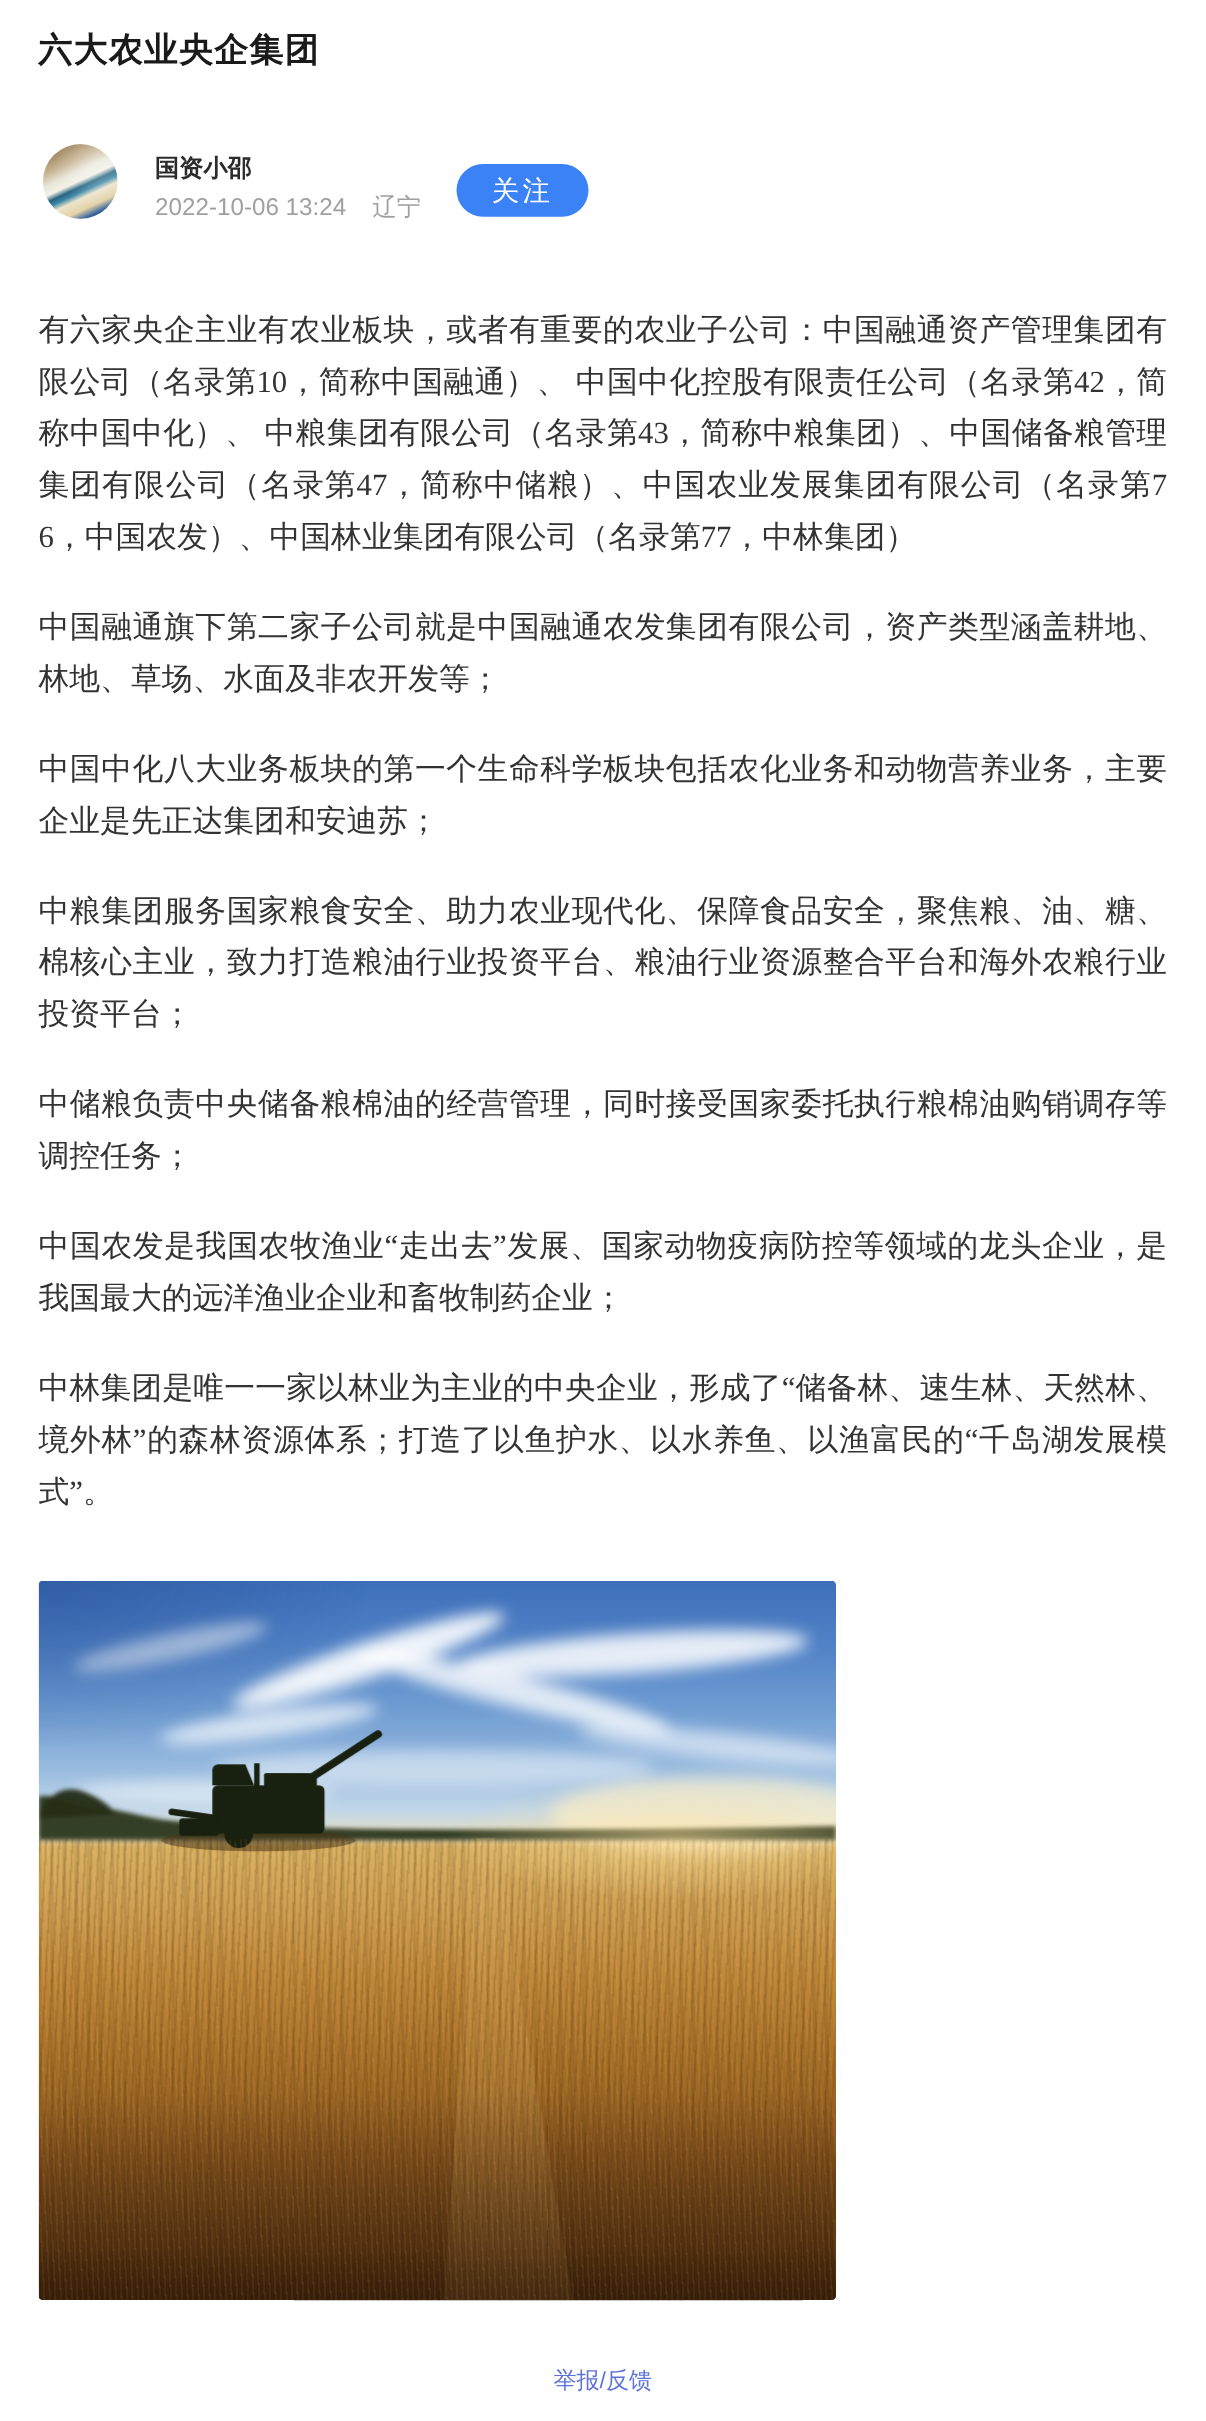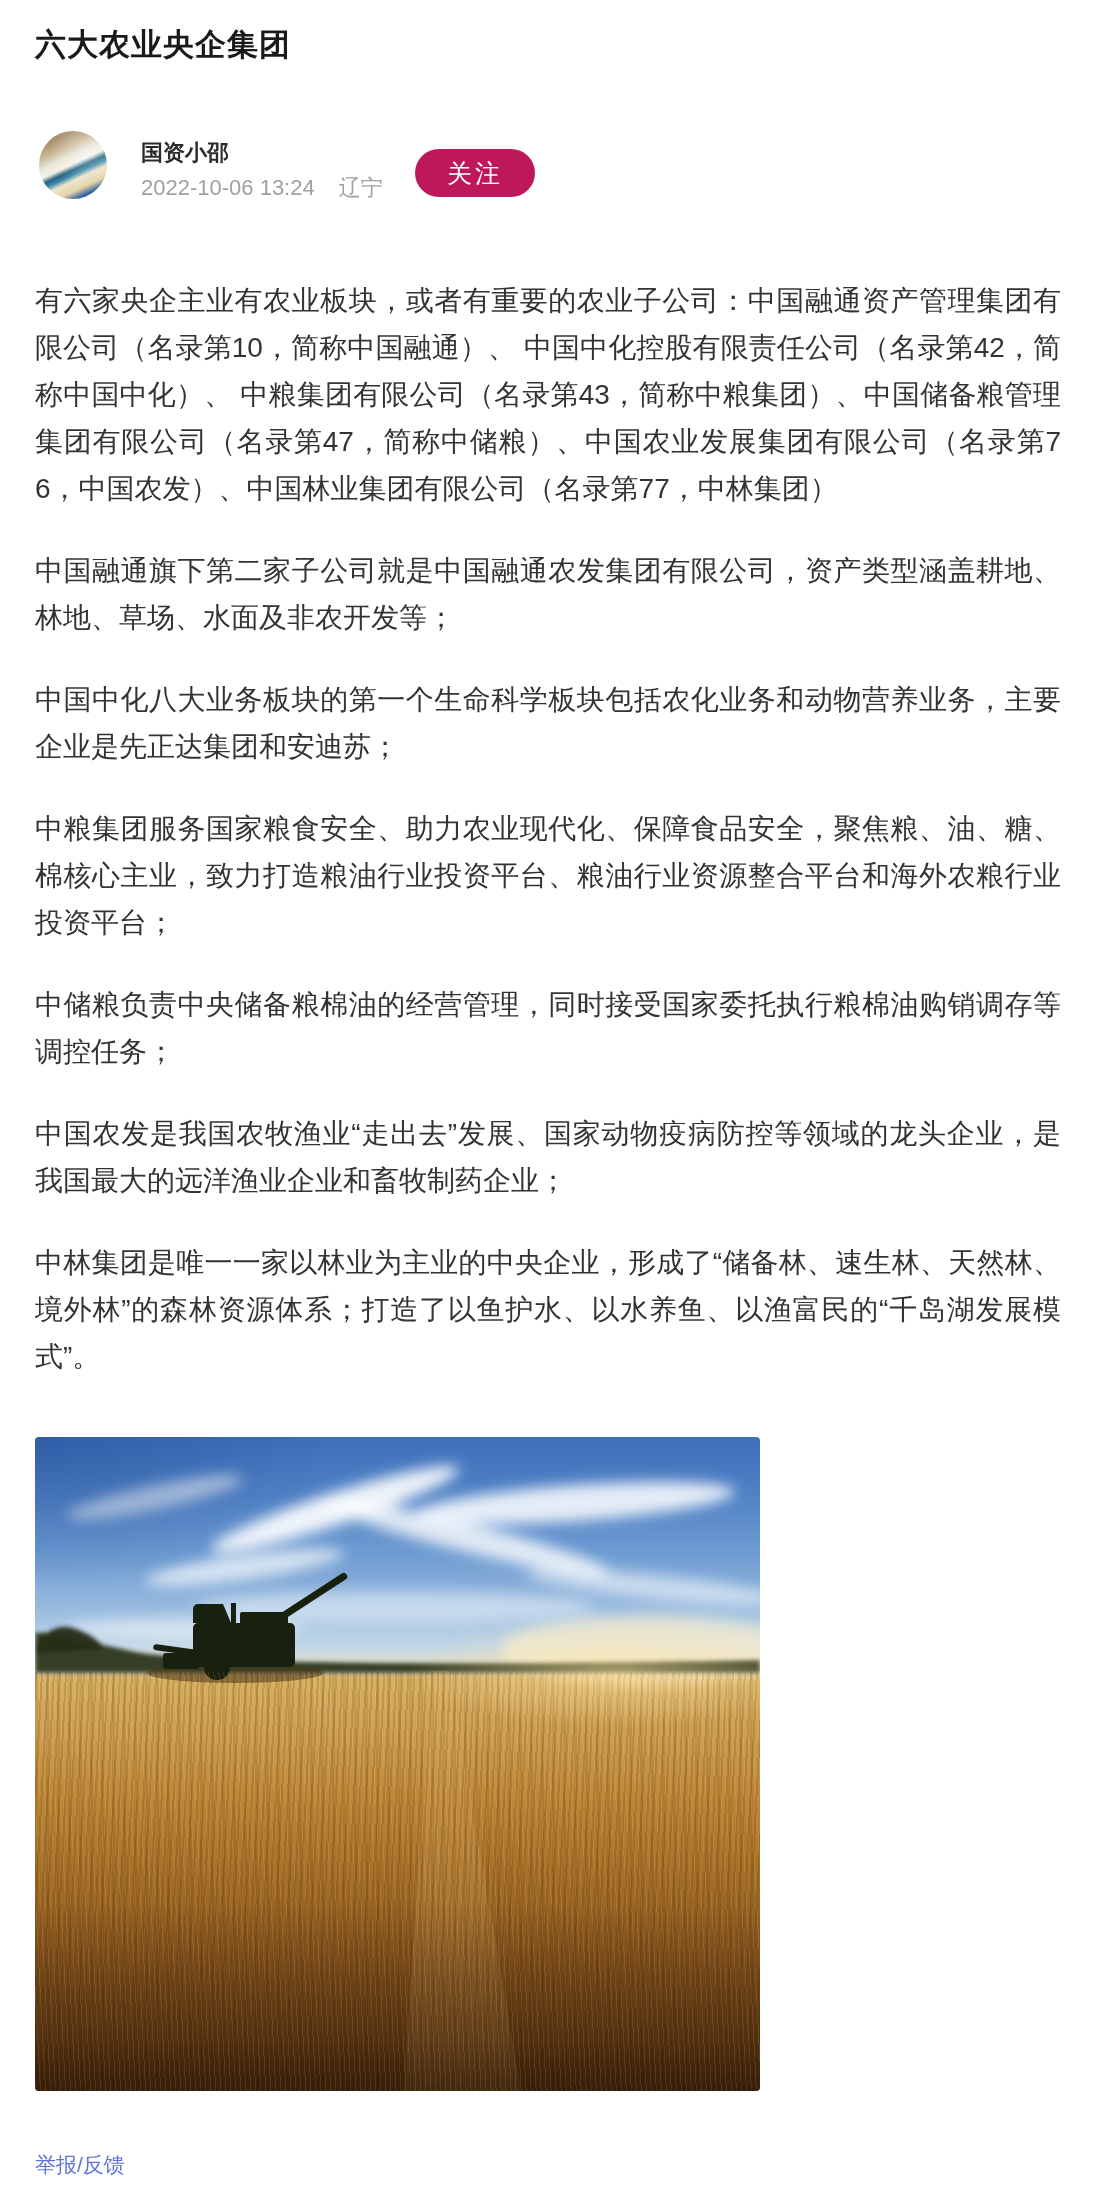--- a/index.html
+++ b/index.html
@@ -22,25 +22,25 @@
       linear-gradient(155deg,#8f7b5c 0%,#a8906b 16%,#c7b492 28%,#e9e6da 40%,#f4f1e8 49%,
         #27647f 55%,#3d88a8 60%,#ece4cd 66%,#e3d3a8 77%,#2f5f9c 86%,#9db3c8 93%,#cfd8df 100%);
     cursor:pointer;
   }
   .author-info{position:absolute;left:106px;top:8px;display:flex;flex-direction:column;}
   .author-name{font-size:22px;line-height:30px;font-weight:bold;color:#2b2b2b;cursor:pointer;}
   .author-meta{margin-top:8px;font-size:22px;line-height:24px;color:#a0a0a0;}
   .author-meta .loc{margin-left:24px;}
   .follow-btn{
     position:absolute;left:380px;top:19px;width:120px;height:48px;border:none;border-radius:24px;
-    background:#be185d;color:#ffffff;font-size:25px;letter-spacing:3px;cursor:pointer;
+    background:#3b82f6;color:#ffffff;font-size:25px;letter-spacing:3px;cursor:pointer;
     font-family:inherit;display:flex;align-items:center;justify-content:center;
   }
   
-  .article{width:1026px;}
+  .article{width:1026px;font-family:Liberation Serif, serif;}
   .article p{
     margin:35px 0;font-size:28px;line-height:47px;color:#333333;
     text-align:justify;word-break:break-all;
   }
   .article p:first-child{margin-top:79px;}
   
   .photo{
     position:relative;width:725px;height:654px;margin-top:57px;border-radius:4px;
     overflow:hidden;cursor:pointer;
   }
@@ -53,21 +53,21 @@
   }
   .photo .field-tex{
     position:absolute;left:0;right:0;top:36%;bottom:0;pointer-events:none;
     background:
       repeating-linear-gradient(93deg, rgba(64,38,14,.16) 0 2px, transparent 2px 6px),
       repeating-linear-gradient(87deg, rgba(255,214,140,.12) 0 1px, transparent 1px 5px),
       repeating-linear-gradient(90deg, rgba(40,22,8,.10) 0 3px, transparent 3px 11px),
       linear-gradient(to bottom, transparent 55%, rgba(48,26,8,.38) 88%, rgba(30,15,4,.55) 100%);
   }
   
-  .footer{width:1026px;margin:61px 0 0 0;text-align:left;}
+  .footer{width:1026px;margin:61px 0 0 0;text-align:center;}
   .report-link{font-size:21px;line-height:26px;color:#5d73d9;text-decoration:none;cursor:pointer;}
 </style>
 </head>
 <body>
 
 <div class="wrap">
 
   <h1 class="title">六大农业央企集团</h1>
 
   <div class="author-row">

